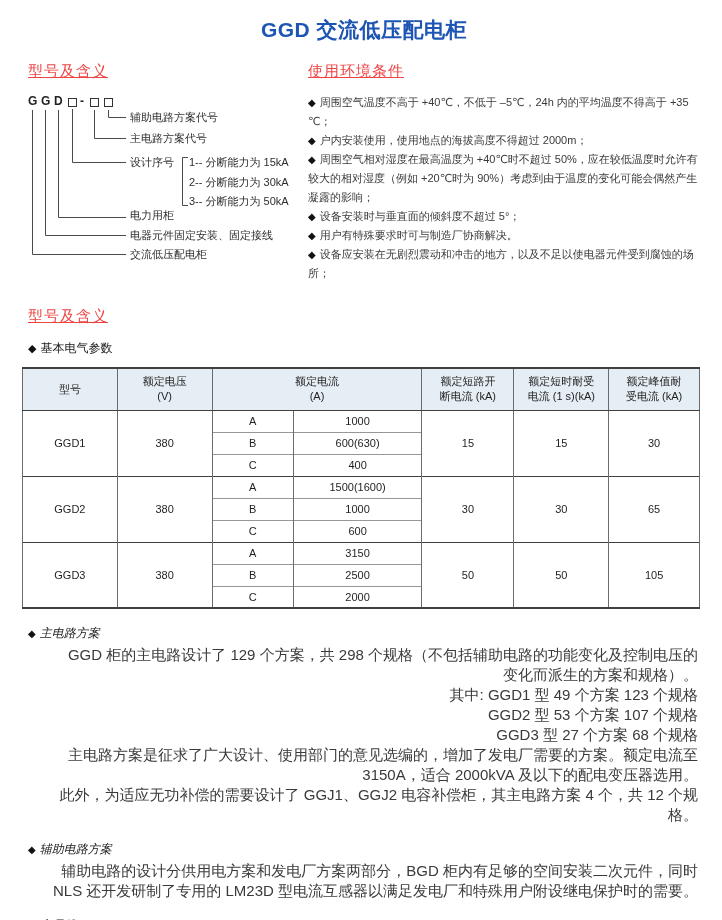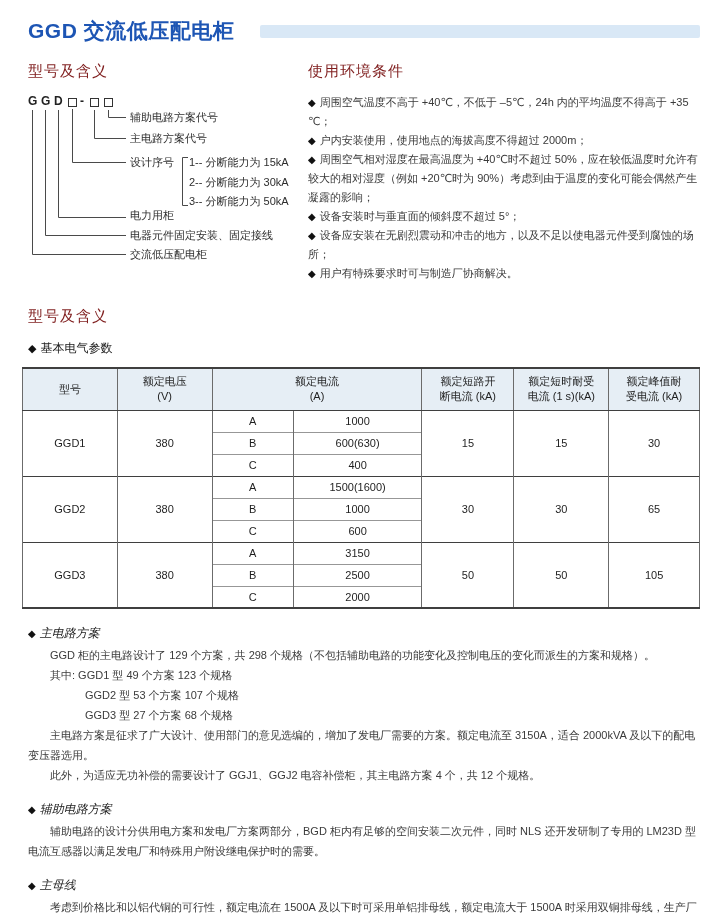--- a/index.html
+++ b/index.html
@@ -4,29 +4,29 @@
 <style>
   * { margin:0; padding:0; box-sizing:border-box; }
   html,body { background:#ffffff; }
   .page {
     position:relative; width:722px; height:920px; margin:0 auto;
     background:#ffffff; overflow:hidden;
     font-family:"Liberation Sans","DejaVu Sans",sans-serif;
     color:#3a3a3a;
   }
   
-  .title-row { display:flex; align-items:center; padding:16px 22px 0 28px; height:46px; }
+  .title-row { display:flex; align-items:center; padding:16px 22px 0 28px; height:46px;flex-direction:column; }
   .page-title { font-size:21px; font-weight:bold; color:#1d55b4; letter-spacing:0.5px; white-space:nowrap; }
   .title-bar { flex:1; height:13px; margin-left:26px; background:#d9e8f6; border-radius:2px; }
 
   
   .upper { display:flex; margin:16px 22px 0 28px; }
   .col-left { width:280px; flex:none; }
   .col-right { flex:1; margin-left:0; }
-  .sec-heading { font-size:15px; font-weight:normal; color:#7f1d1d; letter-spacing:1px; }
+  .sec-heading { font-size:15px; font-weight:normal; color:#ef4444; letter-spacing:1px;text-decoration:underline; }
 
   
   .diagram { position:relative; width:278px; height:172px; margin-top:14px; font-size:11px; color:#2e2e2e; }
   .mchar { position:absolute; top:0; font-size:12px; font-weight:bold; color:#222; line-height:13px; }
   .mbox { position:absolute; top:3px; width:9px; height:9px; border:1.2px solid #333; background:#fff; }
   .dlabel { position:absolute; left:102px; line-height:13px; white-space:nowrap; }
   .dopt { position:absolute; left:161px; line-height:13px; white-space:nowrap; }
   .diagram svg { position:absolute; left:0; top:0; }
 
   
@@ -47,21 +47,21 @@
            text-align:center; vertical-align:middle; font-weight:normal;
            font-size:11px; color:#1e1e1e; }
   thead th { background:#e6eef5; height:42px; border-bottom:1px solid #3f3f3f; line-height:15px; }
   tbody td { height:22px; }
   tr.gfirst td { border-top:1px solid #3f3f3f; }
   td.sub { border-top:1px solid #979797; }
 
   
   .bottom { margin:0 24px 0 28px; }
   .sec-sub { margin-top:16px; margin-bottom:3px; font-size:12px; color:#1c1c1c;font-style:italic; }
-  .para { font-size:11px; line-height:20px; color:#3a3a3a; }
+  .para { font-size:15px; line-height:20px; color:#3a3a3a;text-align:right; }
   .ind { text-indent:2em; }
   .ind2 { padding-left:57px; }
 </style>
 </head>
 <body>
 
 <div class="page">
 
   <div class="title-row">
     <div class="page-title">GGD 交流低压配电柜</div>
@@ -104,22 +104,22 @@
       </div>
     </div>
 
     <div class="col-right">
       <div class="sec-heading">使用环境条件</div>
       <div class="env-list">
         <div class="env-item"><span class="diamond">◆</span><span>周围空气温度不高于 +40℃，不低于 –5℃，24h 内的平均温度不得高于 +35 ℃；</span></div>
         <div class="env-item"><span class="diamond">◆</span><span>户内安装使用，使用地点的海拔高度不得超过 2000m；</span></div>
         <div class="env-item"><span class="diamond">◆</span><span>周围空气相对湿度在最高温度为 +40℃时不超过 50%，应在较低温度时允许有较大的相对湿度（例如 +20℃时为 90%）考虑到由于温度的变化可能会偶然产生凝露的影响；</span></div>
         <div class="env-item"><span class="diamond">◆</span><span>设备安装时与垂直面的倾斜度不超过 5°；</span></div>
+        <div class="env-item"><span class="diamond">◆</span><span>用户有特殊要求时可与制造厂协商解决。</span></div>
         <div class="env-item"><span class="diamond">◆</span><span>设备应安装在无剧烈震动和冲击的地方，以及不足以使电器元件受到腐蚀的场所；</span></div>
-        <div class="env-item"><span class="diamond">◆</span><span>用户有特殊要求时可与制造厂协商解决。</span></div>
       </div>
     </div>
   </div>
 
   <div class="sec-heading elec-heading">型号及含义</div>
   <div class="subhead"><span class="diamond">◆</span><span>基本电气参数</span></div>
 
   <div class="table-wrap">
     <table>
       <colgroup>

